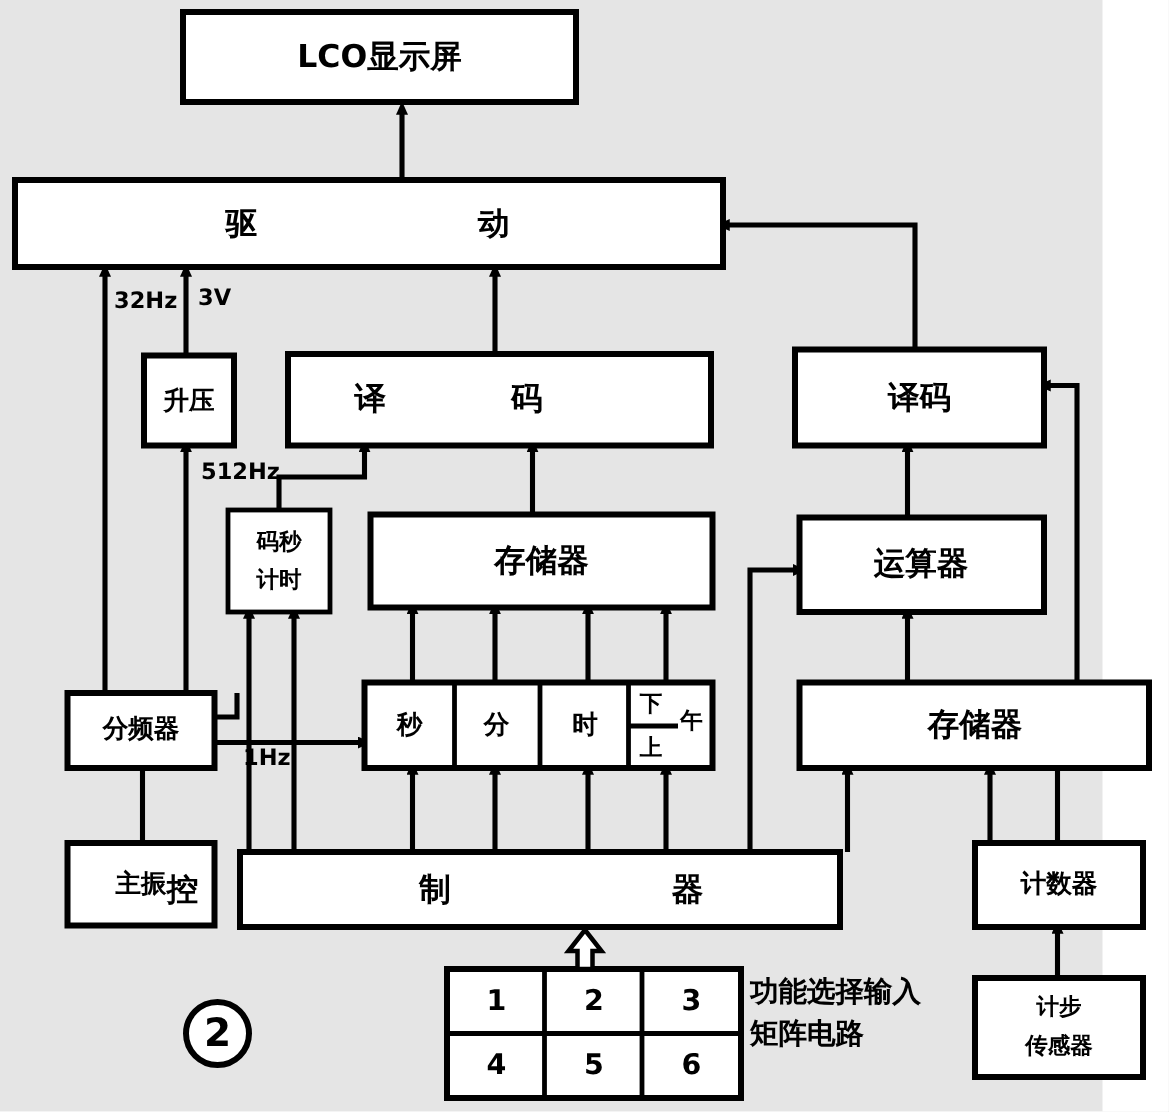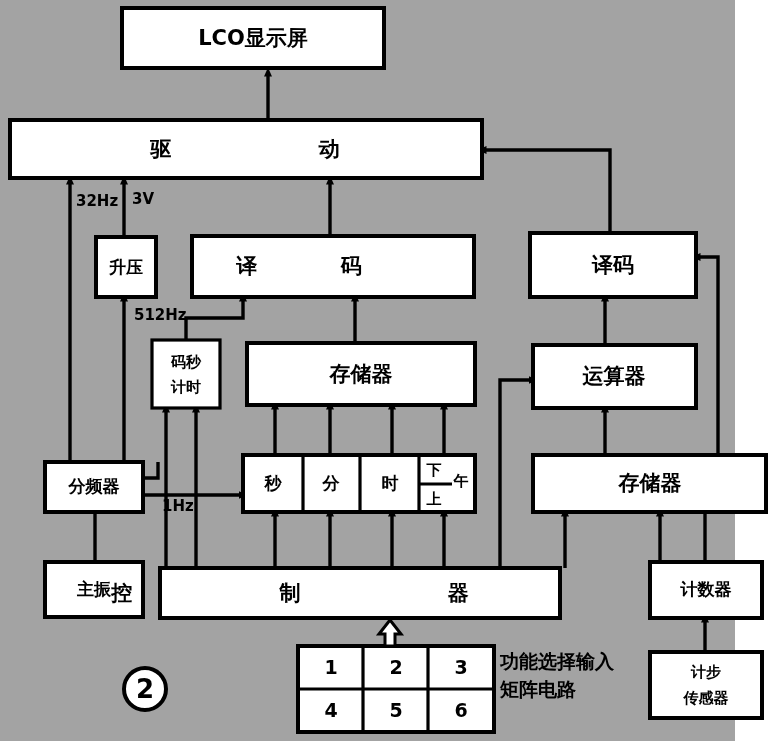--- a/index.html
+++ b/index.html
@@ -10,21 +10,21 @@
   body {
     width: 779px;
     height: 741px;
     font-family: "DejaVu Sans", "Liberation Sans", sans-serif;
     overflow: hidden;
   }
   #diagram-root {
     position: relative;
     width: 735px;
     height: 741px;
-    background: #a3a3a3;
+    background: #e5e5e5;
   }
   svg#diagram-svg {
     position: absolute;
     top: 0; left: 0;
     width: 779px;
     height: 741px;
   }
   .box {
     fill: #ffffff;
     stroke: #000000;

